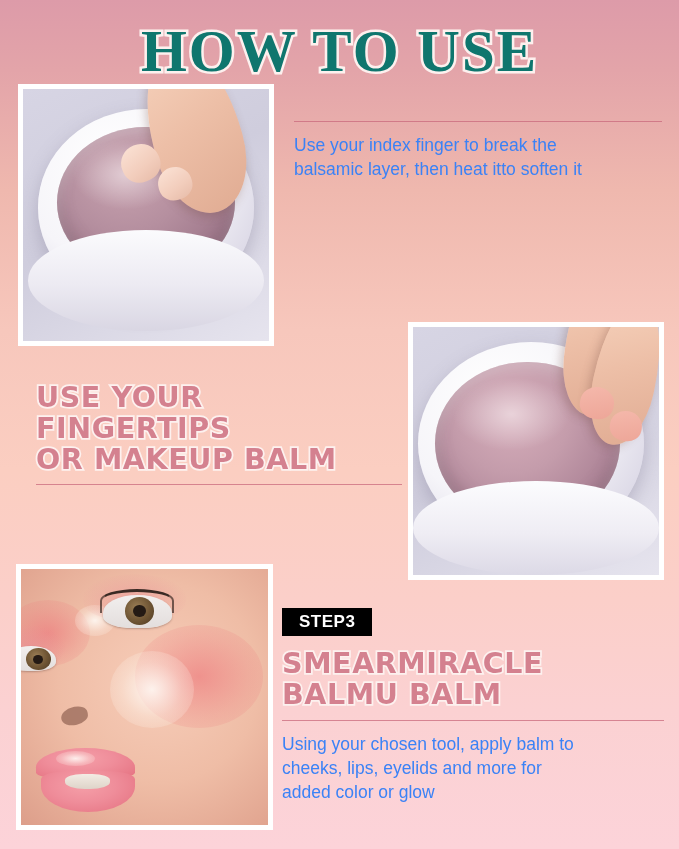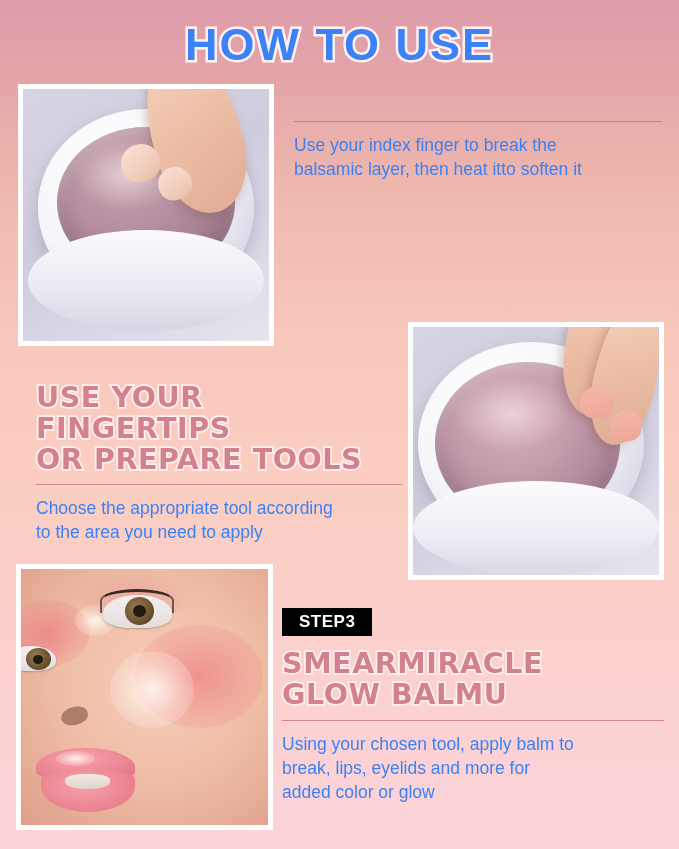--- a/index.html
+++ b/index.html
@@ -25,25 +25,25 @@
   }
 
   
   .title-wrap {
     position:absolute;
     top:22px; left:0; width:679px;
     text-align:center;
   }
   .title {
     display:inline-block;
-    font-size:45px;
+    font-size:59px;
     font-weight:bold;
     letter-spacing:2px;
-    color:#3b82f6;
-    font-family:Liberation Sans, sans-serif;
+    color:#0f766e;
+    font-family:Liberation Serif, serif;
     -webkit-text-stroke:5px #fdf0ee;
     paint-order:stroke fill;
     text-shadow:0 0 1px #fdf0ee;
     line-height:1;
   }
 
   
   .photo {
     position:absolute;
     border:5px solid #ffffff;
@@ -207,24 +207,22 @@
 </div>
 
 <div class="step" id="step1">
   <div class="divider"></div>
   <div class="body-text">Use your index finger to break the
 balsamic layer, then heat itto soften it</div>
 </div>
 
 <div class="step" id="step2">
   <div class="heading">USE YOUR FINGERTIPS
-OR PREPARE TOOLS</div>
+OR MAKEUP BALM</div>
   <div class="divider"></div>
-  <div class="body-text">Choose the appropriate tool according
-to the area you need to apply</div>
 </div>
 
 <div class="photo" id="photo2">
   <div class="photo-inner">
     <div class="jar-bg"></div>
     <div class="jar-body" style="left:2%; top:6%; width:92%; height:82%;"></div>
     <div class="balm balm2" style="left:9%; top:14%; width:75%; height:66%;"></div>
     <div class="gloss" style="left:16%; top:20%; width:48%; height:30%;"></div>
     <div class="finger" style="left:62%; top:-22%; width:26%; height:58%; transform:rotate(8deg);"></div>
     <div class="finger" style="left:74%; top:-10%; width:25%; height:58%; transform:rotate(12deg);"></div>
@@ -260,18 +258,18 @@
     <div class="lip lip-top" style="left:6%; top:70%; width:40%; height:12%;"></div>
     <div class="lip lip-bot" style="left:8%; top:79%; width:38%; height:16%;"></div>
     <div class="teeth" style="left:18%; top:80%; width:18%; height:6%;"></div>
     <div class="highlight" style="left:14%; top:71%; width:16%; height:6%;"></div>
   </div>
 </div>
 
 <div class="step" id="step3">
   <span class="badge">STEP3</span>
   <div class="heading">SMEARMIRACLE
-GLOW BALMU</div>
+BALMU BALM</div>
   <div class="divider"></div>
   <div class="body-text">Using your chosen tool, apply balm to
-break, lips, eyelids and more for
+cheeks, lips, eyelids and more for
 added color or glow</div>
 </div>
 
 </body></html>

